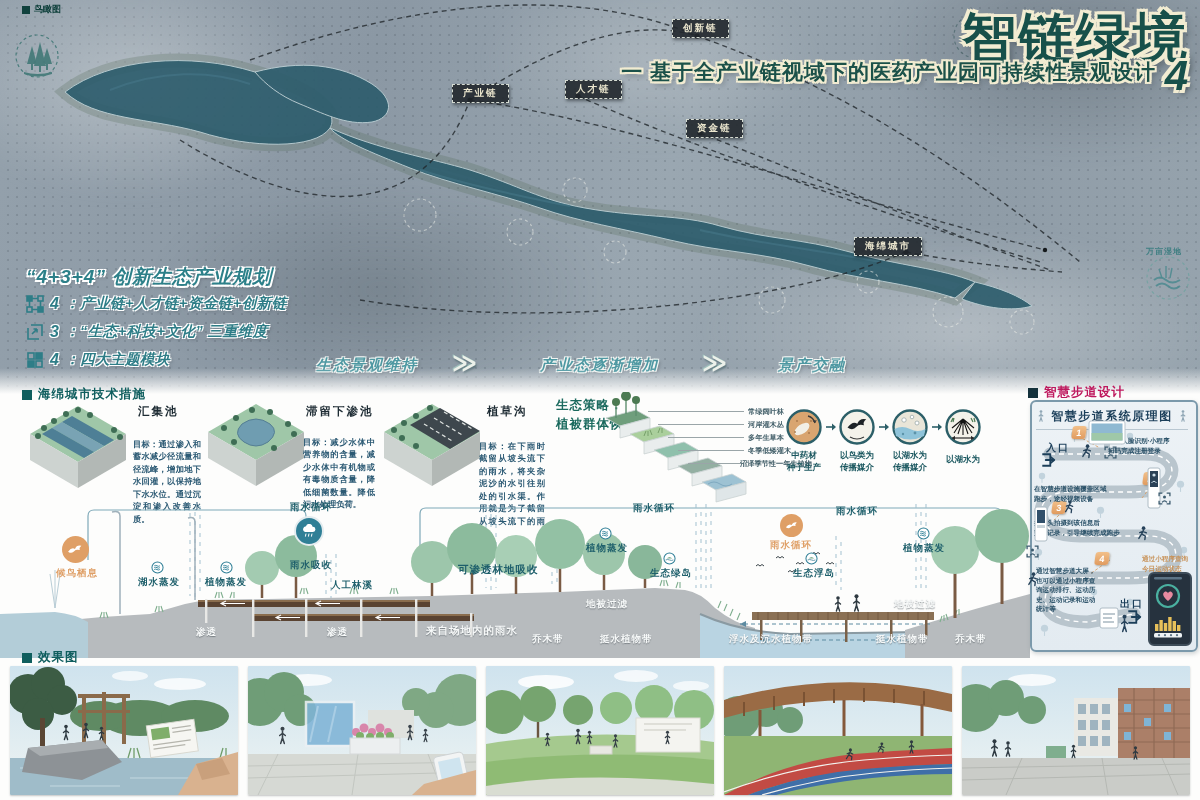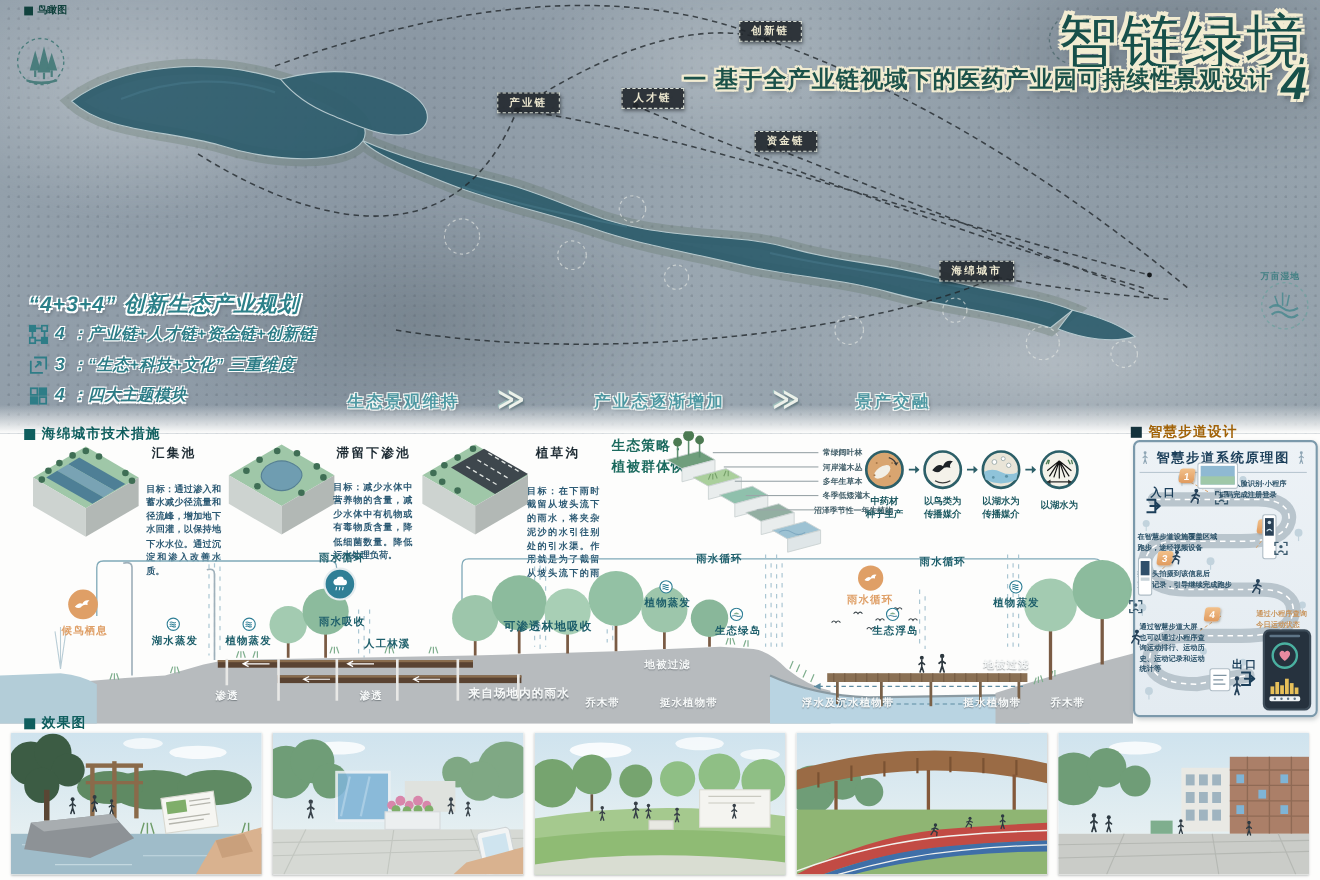--- a/index.html
+++ b/index.html
@@ -10,21 +10,21 @@
 
   
   .hero{position:absolute;left:0;top:0;width:1200px;height:394px;overflow:hidden;
         background:
           radial-gradient(circle at 8px 8px, rgba(55,65,75,.18) 1.1px, transparent 1.6px),
           linear-gradient(104deg,#94a1ac 0%,#8b98a4 30%,#9aa7b1 55%,#8e9ba6 78%,#97a4ae 100%);
         background-size:9px 9px,100% 100%;}
   .hero::after{content:"";position:absolute;left:0;bottom:0;width:100%;height:26px;
         background:linear-gradient(to bottom,rgba(253,253,252,0),#fdfdfc);}
   .patch{position:absolute;border-radius:50%;filter:blur(9px);}
-  .title-main{position:absolute;right:10px;top:2px;font-size:54px;font-weight:400;letter-spacing:3px;
+  .title-main{position:absolute;right:10px;top:2px;font-size:54px;font-weight:700;letter-spacing:3px;
         color:#17504a;
         text-shadow:-3px -3px 0 #f2ecd2,3px -3px 0 #f2ecd2,-3px 3px 0 #f2ecd2,3px 3px 0 #f2ecd2,
                     0 -3px 0 #f2ecd2,0 3px 0 #f2ecd2,-3px 0 0 #f2ecd2,3px 0 0 #f2ecd2,5px 6px 6px rgba(40,50,55,.45);}
   .subtitle-row{position:absolute;right:44px;top:58px;font-size:21px;font-weight:900;color:#1b5149;
         letter-spacing:1px;
         text-shadow:-2px -2px 0 #f2ecd2,2px -2px 0 #f2ecd2,-2px 2px 0 #f2ecd2,2px 2px 0 #f2ecd2,
                     0 -2px 0 #f2ecd2,0 2px 0 #f2ecd2,-2px 0 0 #f2ecd2,2px 0 0 #f2ecd2,3px 4px 5px rgba(40,50,55,.4);}
   .pagenum{position:absolute;right:12px;top:52px;font-size:42px;font-weight:900;font-style:italic;color:#17504a;
         text-shadow:-3px -3px 0 #f2ecd2,3px -3px 0 #f2ecd2,-3px 3px 0 #f2ecd2,3px 3px 0 #f2ecd2,4px 5px 5px rgba(40,50,55,.45);}
   .corner-hd{position:absolute;left:22px;top:3px;display:flex;align-items:center;gap:4px;
@@ -33,21 +33,21 @@
   .chain-label{position:absolute;background:rgba(33,39,44,.9);border:1px dashed #d5dbd2;color:#ece7cf;
         font-size:9.5px;font-weight:700;letter-spacing:2px;padding:2px 10px;white-space:nowrap;
         box-shadow:1px 2px 3px rgba(20,25,30,.5);}
   .plan-title{position:absolute;left:26px;top:264px;font-size:19px;font-weight:900;font-style:italic;color:#2c8089;
         letter-spacing:1px;
         text-shadow:-1.5px -1.5px 0 #fff,1.5px -1.5px 0 #fff,-1.5px 1.5px 0 #fff,1.5px 1.5px 0 #fff,2px 3px 3px rgba(40,50,55,.35);}
   .plan-item{position:absolute;display:flex;align-items:center;gap:6px;font-style:italic;font-weight:900;color:#2e7d87;
         text-shadow:-1px -1px 0 #fff,1px -1px 0 #fff,-1px 1px 0 #fff,1px 1px 0 #fff,2px 2px 3px rgba(40,50,55,.3);}
   .plan-item .num{font-size:16px;}
   .plan-item .txt{font-size:14.5px;letter-spacing:.5px;}
-  .phase{position:absolute;font-size:15px;font-weight:900;color:#4e98a2;letter-spacing:2px;
+  .phase{position:absolute;font-size:15px;font-weight:900;font-style:italic;color:#4e98a2;letter-spacing:2px;
         text-shadow:-1px -1px 0 #f0f4f2,1px -1px 0 #f0f4f2,-1px 1px 0 #f0f4f2,1px 1px 0 #f0f4f2,2px 2px 3px rgba(40,50,55,.35);}
   .chev{position:absolute;font-size:24px;font-weight:900;color:#ecf1ea;
         text-shadow:1px 2px 2px rgba(60,90,95,.6),-1px -1px 0 #9fc0bd;}
   .wetland-lb{position:absolute;left:1146px;top:246px;font-size:8px;font-weight:700;color:#3f7f82;letter-spacing:1px;}
 
   
   .sec-hd{position:absolute;display:flex;align-items:center;gap:6px;font-size:12.5px;font-weight:900;color:#0f5e5e;letter-spacing:1px;}
   .sec-hd .sq{width:10px;height:10px;background:#0f5e5e;}
   .tech-name{position:absolute;font-size:11.5px;font-weight:900;color:#1d2b33;letter-spacing:2px;}
   .tech-desc{position:absolute;font-size:8.3px;line-height:1.5;font-weight:700;color:#2c5a74;text-align:justify;}
@@ -654,21 +654,21 @@
   <div class="sec-lb" style="left:793px;top:567px;text-align:right;">生态浮岛</div>
   <div class="sec-lb" style="left:836px;top:505px;">雨水循环</div>
   <svg class="evap-ic" style="left:917px;top:527px">
       <use href="#sym-evap" width="13" height="13"></use>
     </svg>
   <div class="sec-lb" style="left:903px;top:542px;">植物蒸发</div>
   <div class="sec-lb white" style="left:894px;top:598px;">地被过滤</div>
   <div class="sec-lb white" style="left:876px;top:633px;">挺水植物带</div>
   <div class="sec-lb white" style="left:955px;top:633px;">乔木带</div>
 
-  <div class="sec-hd" style="left:1028px;top:384px;color:#a16207;">
+  <div class="sec-hd" style="left:1028px;top:384px;color:#be185d;">
     <span class="sq" style="background:#14323c;"></span>
     <span>智慧步道设计</span>
   </div>
   <div class="smart-card"></div>
   <div class="smart-title">
     <svg width="10" height="12" viewBox="0 0 8 16" color="#8fa6b5" style="vertical-align:-2px">
         <use href="#sym-person" width="8" height="16"></use>
       </svg>
     <span>智慧步道系统原理图</span>
     <svg width="10" height="12" viewBox="0 0 8 16" color="#8fa6b5" style="vertical-align:-2px">

